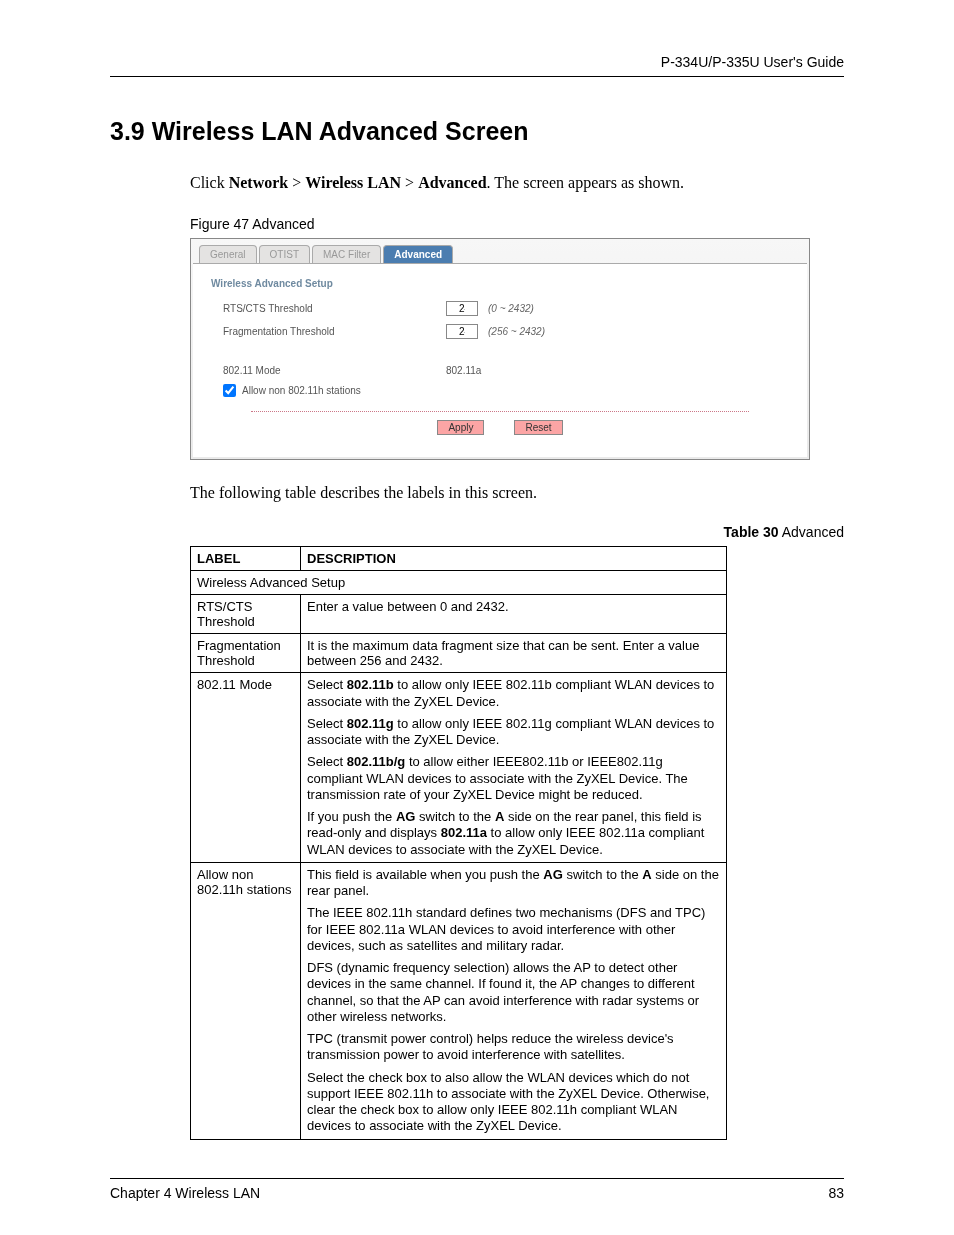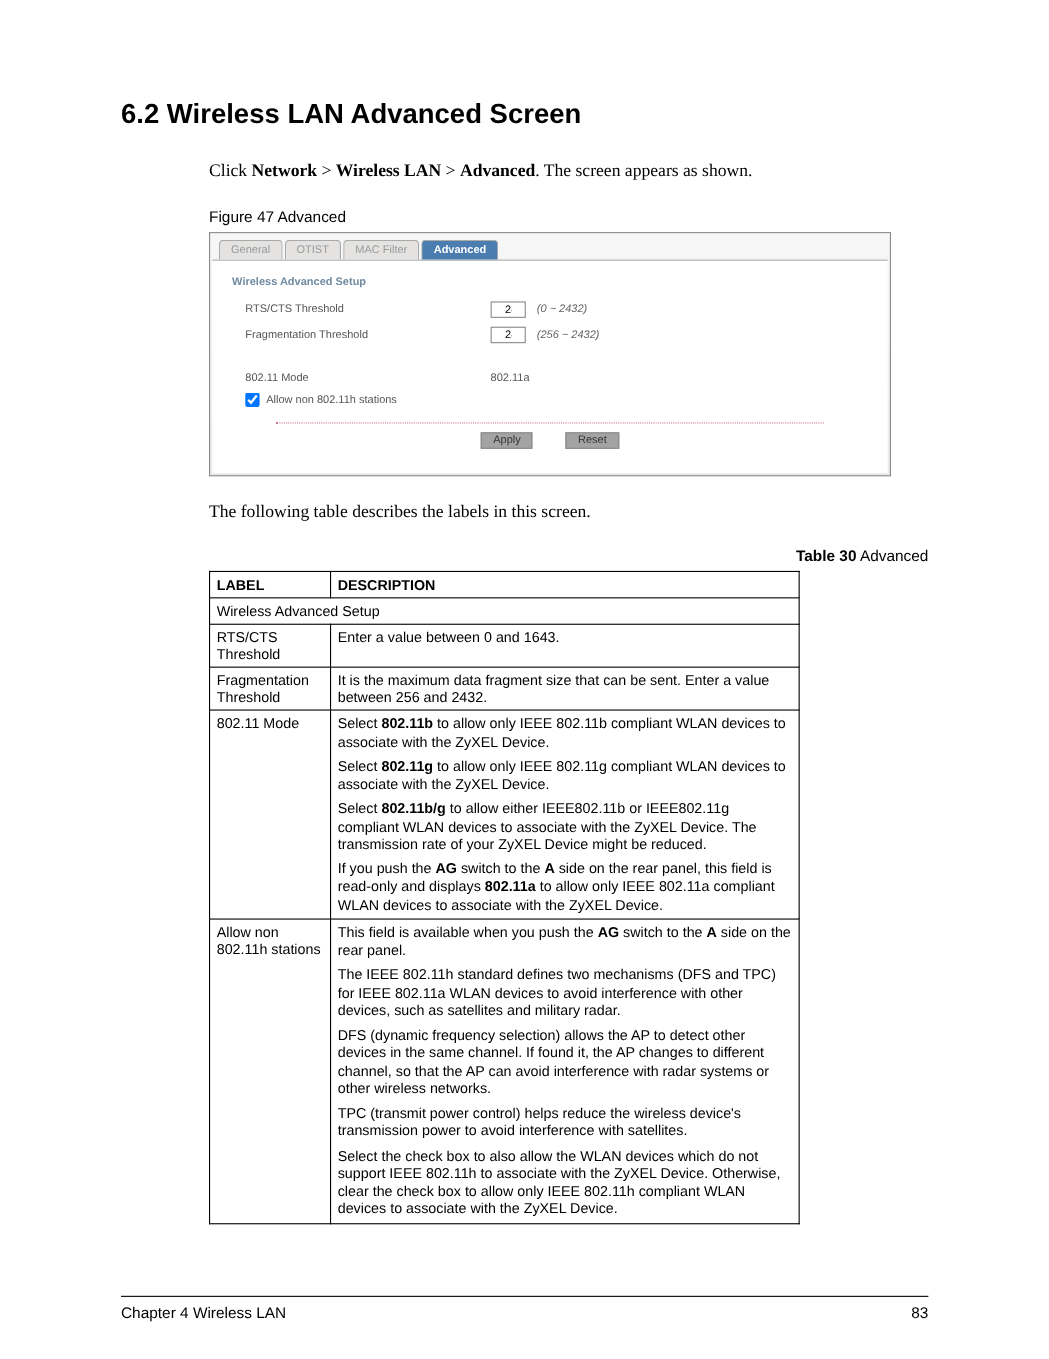--- a/index.html
+++ b/index.html
@@ -112,21 +112,21 @@
     .btnrow {
       display: flex;
       justify-content: center;
       gap: 30px;
       margin-top: 6px;
     }
     .btn {
       font-size: 10px;
       padding: 1px 10px;
       border: 1px solid #888;
-      background: #a3a3a3;
+      background: #fca5a5;
       color: #333;
     }
     .post-figure-text {
       font-family: "Times New Roman", serif;
       font-size: 16px;
       margin-left: 80px;
       margin-top: 24px;
       margin-bottom: 22px;
     }
     .table-caption {
@@ -164,22 +164,25 @@
       padding-top: 6px;
       display: flex;
       justify-content: space-between;
       font-size: 14px;
     }
   </style>
 </head>
 <body>
 
 <div class="page">
-
-  <h2 class="section-title">6.2  Wireless LAN Advanced Screen</h2>
+  <div class="header-line">
+    <div class="header-text">P-334U/P-335U User's Guide</div>
+  </div>
+
+  <h2 class="section-title">3.9  Wireless LAN Advanced Screen</h2>
 
   <p class="body-text">
     <span>Click </span><b>Network</b><span> &gt; </span><b>Wireless LAN</b><span> &gt; </span><b>Advanced</b><span>. The screen appears as shown.</span>
   </p>
 
   <div class="figure-caption">
     <b>Figure 47</b><span>   Advanced</span>
   </div>
 
   <div class="screenshot">
@@ -233,21 +236,21 @@
     <tbody>
         <tr>
       <th style="width:110px">LABEL</th>
       <th>DESCRIPTION</th>
     </tr>
     <tr>
       <td colspan="2">Wireless Advanced Setup</td>
     </tr>
     <tr>
       <td>RTS/CTS Threshold</td>
-      <td>Enter a value between 0 and 1643.</td>
+      <td>Enter a value between 0 and 2432.</td>
     </tr>
     <tr>
       <td>Fragmentation Threshold</td>
       <td>It is the maximum data fragment size that can be sent. Enter a value between 256 and 2432.</td>
     </tr>
     <tr>
       <td>802.11 Mode</td>
       <td>
         <p><span>Select </span><b>802.11b</b><span> to allow only IEEE 802.11b compliant WLAN devices to associate with the ZyXEL Device.</span></p>
         <p><span>Select </span><b>802.11g</b><span> to allow only IEEE 802.11g compliant WLAN devices to associate with the ZyXEL Device.</span></p>

